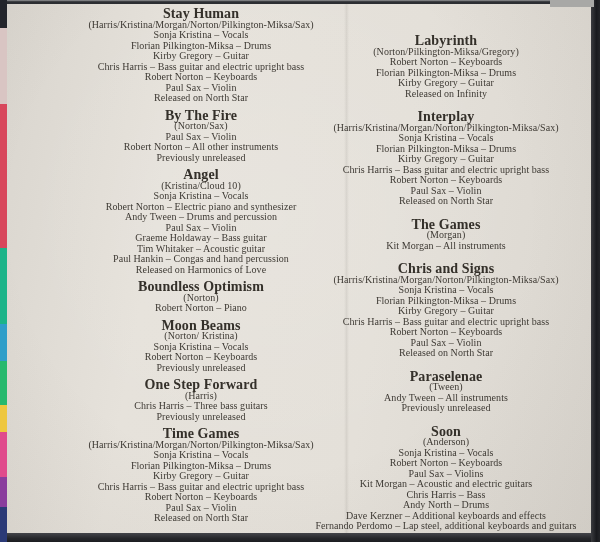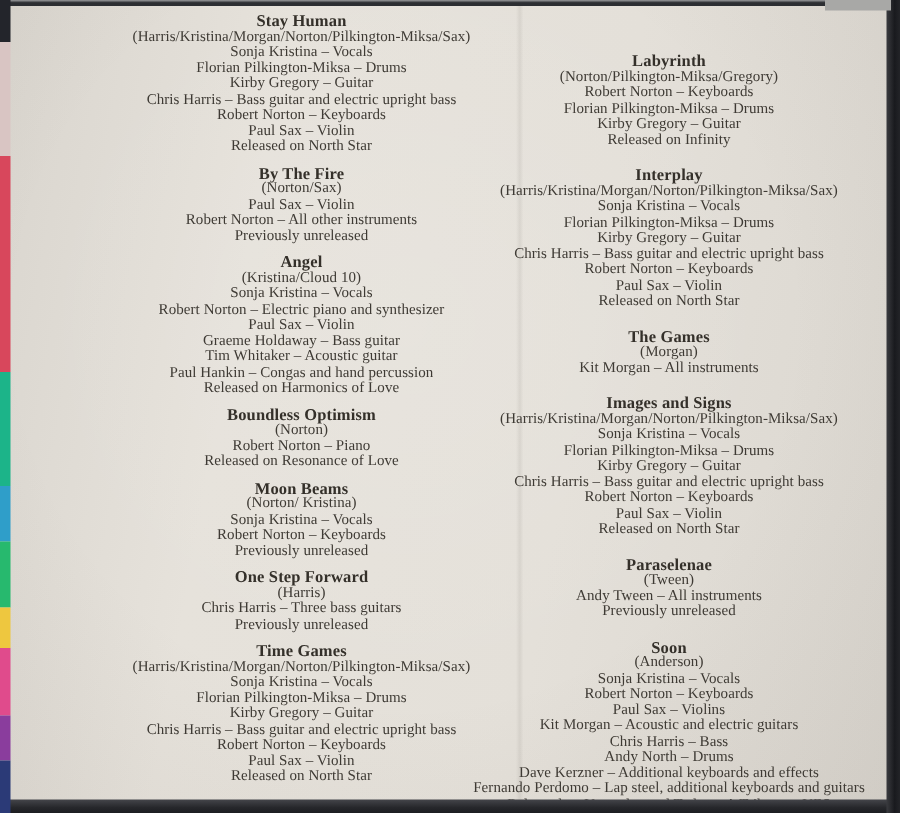--- a/index.html
+++ b/index.html
@@ -24,21 +24,21 @@
     background:linear-gradient(90deg,rgba(0,0,0,0) 0%,rgba(60,55,48,0.08) 50%,rgba(0,0,0,0) 100%);z-index:2;}
   .vignette{position:absolute;inset:0;z-index:1;
     background:radial-gradient(ellipse at 45% 40%,rgba(255,255,255,0.10) 0%,rgba(0,0,0,0) 55%,rgba(70,60,50,0.07) 100%);}
   
   .col{position:absolute;top:9px;display:flex;flex-direction:column;align-items:center;z-index:3;}
   .col-left{left:36px;width:330px;}
   .col-right{left:318px;width:256px;margin-top:27px;}
   .track{display:flex;flex-direction:column;align-items:center;}
   .col-left .track{margin-bottom:7px;}
   .col-right .track{margin-bottom:13px;}
-  .track-title{margin:0;font-size:11px;line-height:10.5px;font-weight:bold;color:#34302a;white-space:nowrap;letter-spacing:0.1px;}
+  .track-title{margin:0;font-size:14px;line-height:10.5px;font-weight:bold;color:#34302a;white-space:nowrap;letter-spacing:0.1px;}
   .track-writers,.credit-line{font-size:10px;line-height:10.5px;white-space:nowrap;letter-spacing:0.05px;}
 </style>
 </head>
 <body>
 
 <div class="photo">
   <div class="vignette"></div>
   <div class="fold"></div>
 
   <div class="col col-left">
@@ -60,32 +60,32 @@
   <div class="credit-line">Paul Sax – Violin</div>
         <div class="credit-line">Robert Norton – All other instruments</div>
         <div class="credit-line">Previously unreleased</div>
       </section>
 
   <section class="track">
     <h3 class="track-title">Angel</h3>
     <div class="track-writers">(Kristina/Cloud 10)</div>
   <div class="credit-line">Sonja Kristina – Vocals</div>
         <div class="credit-line">Robert Norton – Electric piano and synthesizer</div>
+        <div class="credit-line">Andy Tween – Drums and percussion</div>
         <div class="credit-line">Paul Sax – Violin</div>
         <div class="credit-line">Graeme Holdaway – Bass guitar</div>
         <div class="credit-line">Tim Whitaker – Acoustic guitar</div>
         <div class="credit-line">Paul Hankin – Congas and hand percussion</div>
         <div class="credit-line">Released on Harmonics of Love</div>
       </section>
 
   <section class="track">
     <h3 class="track-title">Boundless Optimism</h3>
     <div class="track-writers">(Norton)</div>
   <div class="credit-line">Robert Norton – Piano</div>
-        <div class="credit-line">Released on Resonance of Love</div>
       </section>
 
   <section class="track">
     <h3 class="track-title">Moon Beams</h3>
     <div class="track-writers">(Norton/ Kristina)</div>
   <div class="credit-line">Sonja Kristina – Vocals</div>
         <div class="credit-line">Robert Norton – Keyboards</div>
         <div class="credit-line">Previously unreleased</div>
       </section>
 
@@ -130,21 +130,21 @@
         <div class="credit-line">Released on North Star</div>
       </section>
 
   <section class="track">
     <h3 class="track-title">The Games</h3>
     <div class="track-writers">(Morgan)</div>
   <div class="credit-line">Kit Morgan – All instruments</div>
       </section>
 
   <section class="track">
-    <h3 class="track-title">Images and Signs</h3>
+    <h3 class="track-title">Chris and Signs</h3>
     <div class="track-writers">(Harris/Kristina/Morgan/Norton/Pilkington-Miksa/Sax)</div>
   <div class="credit-line">Sonja Kristina – Vocals</div>
         <div class="credit-line">Florian Pilkington-Miksa – Drums</div>
         <div class="credit-line">Kirby Gregory – Guitar</div>
         <div class="credit-line">Chris Harris – Bass guitar and electric upright bass</div>
         <div class="credit-line">Robert Norton – Keyboards</div>
         <div class="credit-line">Paul Sax – Violin</div>
         <div class="credit-line">Released on North Star</div>
       </section>
 

